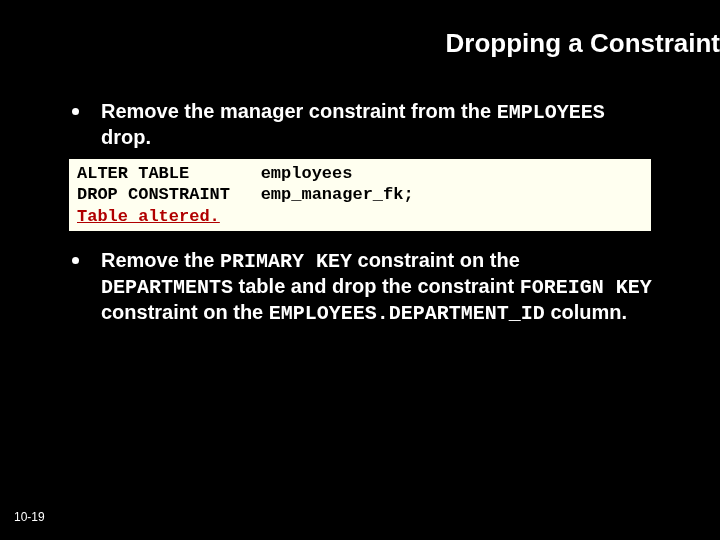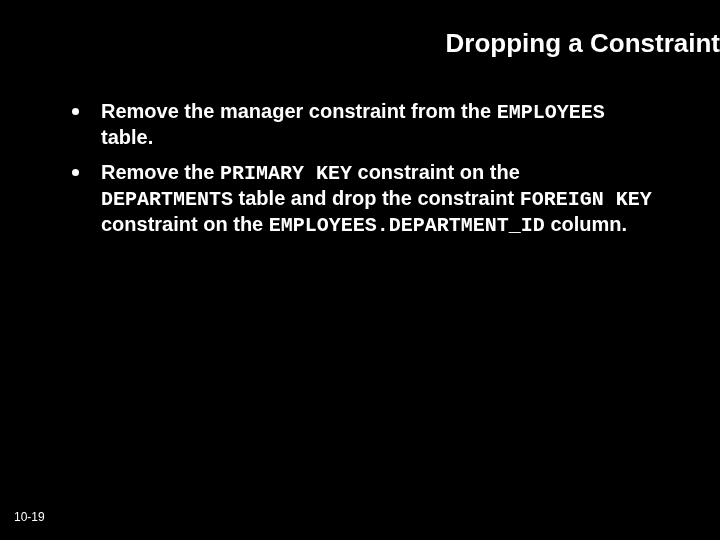--- a/index.html
+++ b/index.html
@@ -36,24 +36,27 @@
 
 <div class="slide">
 
   <div class="title">Dropping a Constraint</div>
 
   <div class="content">
 
     <div class="bullet-row">
       <div class="bullet-dot"></div>
       <div class="bullet-text">
-        <span>Remove the manager constraint from the </span><span class="mono">EMPLOYEES</span><span> table.</span>
+        <span>Remove the manager constraint from the </span><span class="mono">EMPLOYEES</span><span> drop.</span>
       </div>
     </div>
 
+    <div class="code-block"><span>ALTER TABLE       employees</span>
+<span>DROP CONSTRAINT   emp_manager_fk;</span>
+<span class="code-result">Table altered.</span></div>
 
     <div class="bullet-row">
       <div class="bullet-dot"></div>
       <div class="bullet-text">
         <span>Remove the </span><span class="mono">PRIMARY KEY</span><span> constraint on the </span><span class="mono">DEPARTMENTS</span><span> table and drop the constraint </span><span class="mono">FOREIGN KEY</span><span> constraint on the </span><span class="mono">EMPLOYEES.DEPARTMENT_ID</span><span> column.</span>
       </div>
     </div>
 
 
   </div>

